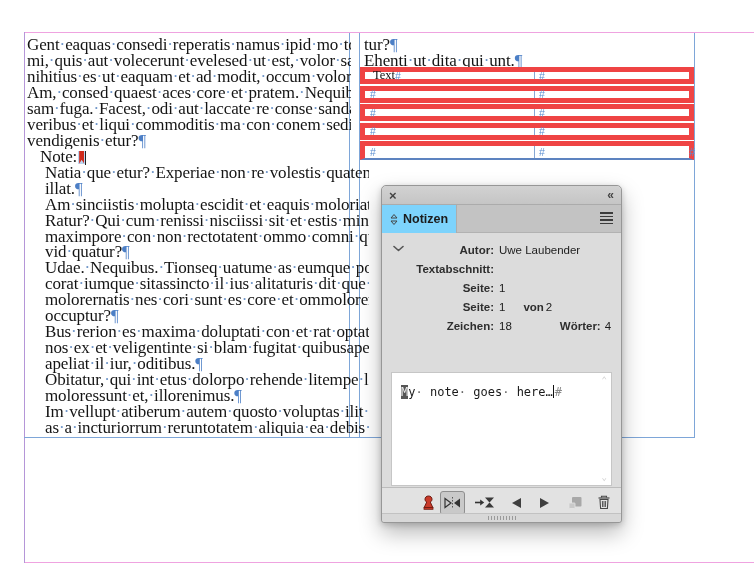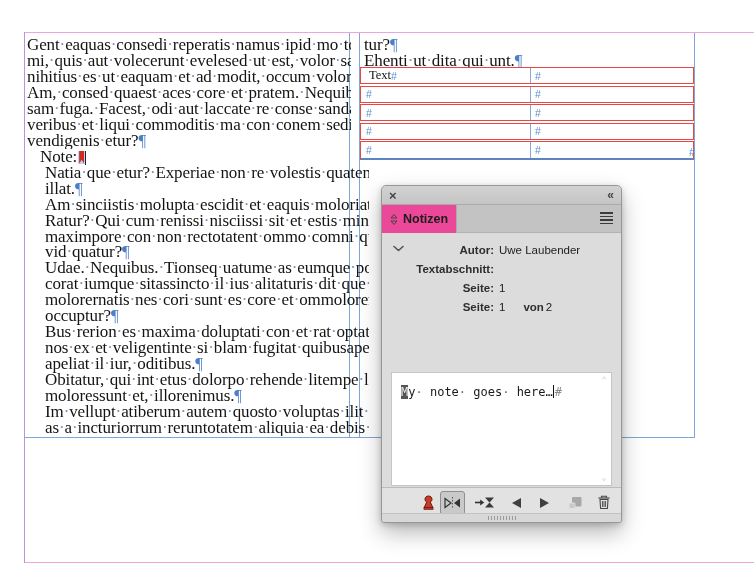--- a/index.html
+++ b/index.html
@@ -29,21 +29,21 @@
   .pil{color:#4c7fc6;}
 
   .note-anchor-wrap{display:inline-block;background:#bcd6f2;height:13px;width:7px;
                     position:relative;vertical-align:-2px;margin-left:1px;}
   .note-anchor-glyph{position:absolute;left:1px;top:0;width:5px;height:13px;background:#cf2a1b;
                      clip-path:polygon(0 0,100% 0,100% 100%,50% 70%,0 100%);}
   .note-caret{display:inline-block;width:1px;height:14px;background:#222;vertical-align:-3px;}
 
   
   .table{position:absolute;left:360px;top:67px;width:334px;}
-  .trow{box-sizing:border-box;height:17.2px;margin-bottom:1.4px;border:1px solid #ef4444;
+  .trow{box-sizing:border-box;height:17.2px;margin-bottom:1.4px;border:5px solid #ef4444;
         display:flex;background:#fff;}
   .trow:last-child{border-bottom:2px solid #5d83c0;height:18.2px;margin-bottom:0;}
   .tcell1{box-sizing:border-box;width:170px;border-right:1px solid #87a7d4;display:flex;
           align-items:center;padding-left:5px;}
   .tcell2{flex:1;display:flex;align-items:center;padding-left:4px;}
   .cell-text{font-family:"Liberation Serif","DejaVu Serif",serif;font-size:12.5px;color:#111;
              padding-left:3px;}
   .hash{font-size:10.5px;color:#5b8ed0;}
   .overset-hash{position:absolute;left:689px;top:146px;font-size:11px;color:#5b8ed0;}
 
@@ -51,21 +51,21 @@
   .panel{position:absolute;left:381px;top:185px;width:241px;height:338px;
          border:1px solid #979797;border-radius:5px 5px 3px 3px;background:#dcdcdc;
          box-shadow:0 10px 22px rgba(0,0,0,0.28), 0 2px 6px rgba(0,0,0,0.18);
          box-sizing:border-box;z-index:10;font-size:11.5px;color:#222;}
   .panel-header{height:18px;background:linear-gradient(#d2d2d2,#c5c5c5);
                 border-bottom:1px solid #ababab;border-radius:5px 5px 0 0;
                 display:flex;align-items:center;justify-content:space-between;padding:0 7px;}
   .panel-close{font-size:13px;font-weight:bold;color:#444;line-height:1;cursor:default;}
   .panel-collapse{font-size:12px;font-weight:bold;color:#444;line-height:1;}
   .tab-row{height:27px;background:#c3c3c3;position:relative;border-bottom:1px solid #b2b2b2;}
-  .tab{position:absolute;left:0;top:0;width:75px;height:28px;background:#ec4899;
+  .tab{position:absolute;left:0;top:0;width:75px;height:28px;background:#7dd3fc;
        border-right:1px solid #adadad;display:flex;align-items:center;gap:5px;padding-left:8px;
        box-sizing:border-box;}
   .tab-label{font-weight:bold;font-size:12.5px;color:#1c1c1c;}
   .panel-menu{position:absolute;right:8px;top:7px;display:flex;flex-direction:column;gap:2px;}
   .panel-menu div{width:13px;height:1.6px;background:#3c3c3c;}
 
   .panel-content{position:relative;height:141px;background:#dcdcdc;padding-top:8px;
                  box-sizing:border-box;}
   .expander{position:absolute;left:11px;top:12px;}
   .frow{height:18.9px;line-height:18.9px;white-space:nowrap;padding-left:14px;}
@@ -200,20 +200,23 @@
       </div>
       <div class="frow">
         <span class="flabel">Textabschnitt:</span><span class="fvalue"></span>
       </div>
       <div class="frow">
         <span class="flabel">Seite:</span><span class="fvalue">1</span>
       </div>
       <div class="frow row-notiz">
         <span class="flabel">Seite:</span><span class="fvalue">1</span><span class="flabel2">von</span><span class="fvalue">2</span>
       </div>
+      <div class="frow row-zeichen">
+        <span class="flabel">Zeichen:</span><span class="fvalue">18</span><span class="flabel2">Wörter:</span><span class="fvalue">4</span>
+      </div>
     </div>
 
     <div class="note-area">
       <span class="sel-char">M</span><span>y<span class="hc">·</span> note<span class="hc">·</span> goes<span class="hc">·</span> here…</span><span class="note-cursor"></span><span class="end-marker">#</span>
       <span class="scroll-chevron sc-top">⌃</span>
       <span class="scroll-chevron sc-bottom">⌄</span>
     </div>
 
     <div class="panel-toolbar">
       <div class="tb-btn tb-user">

